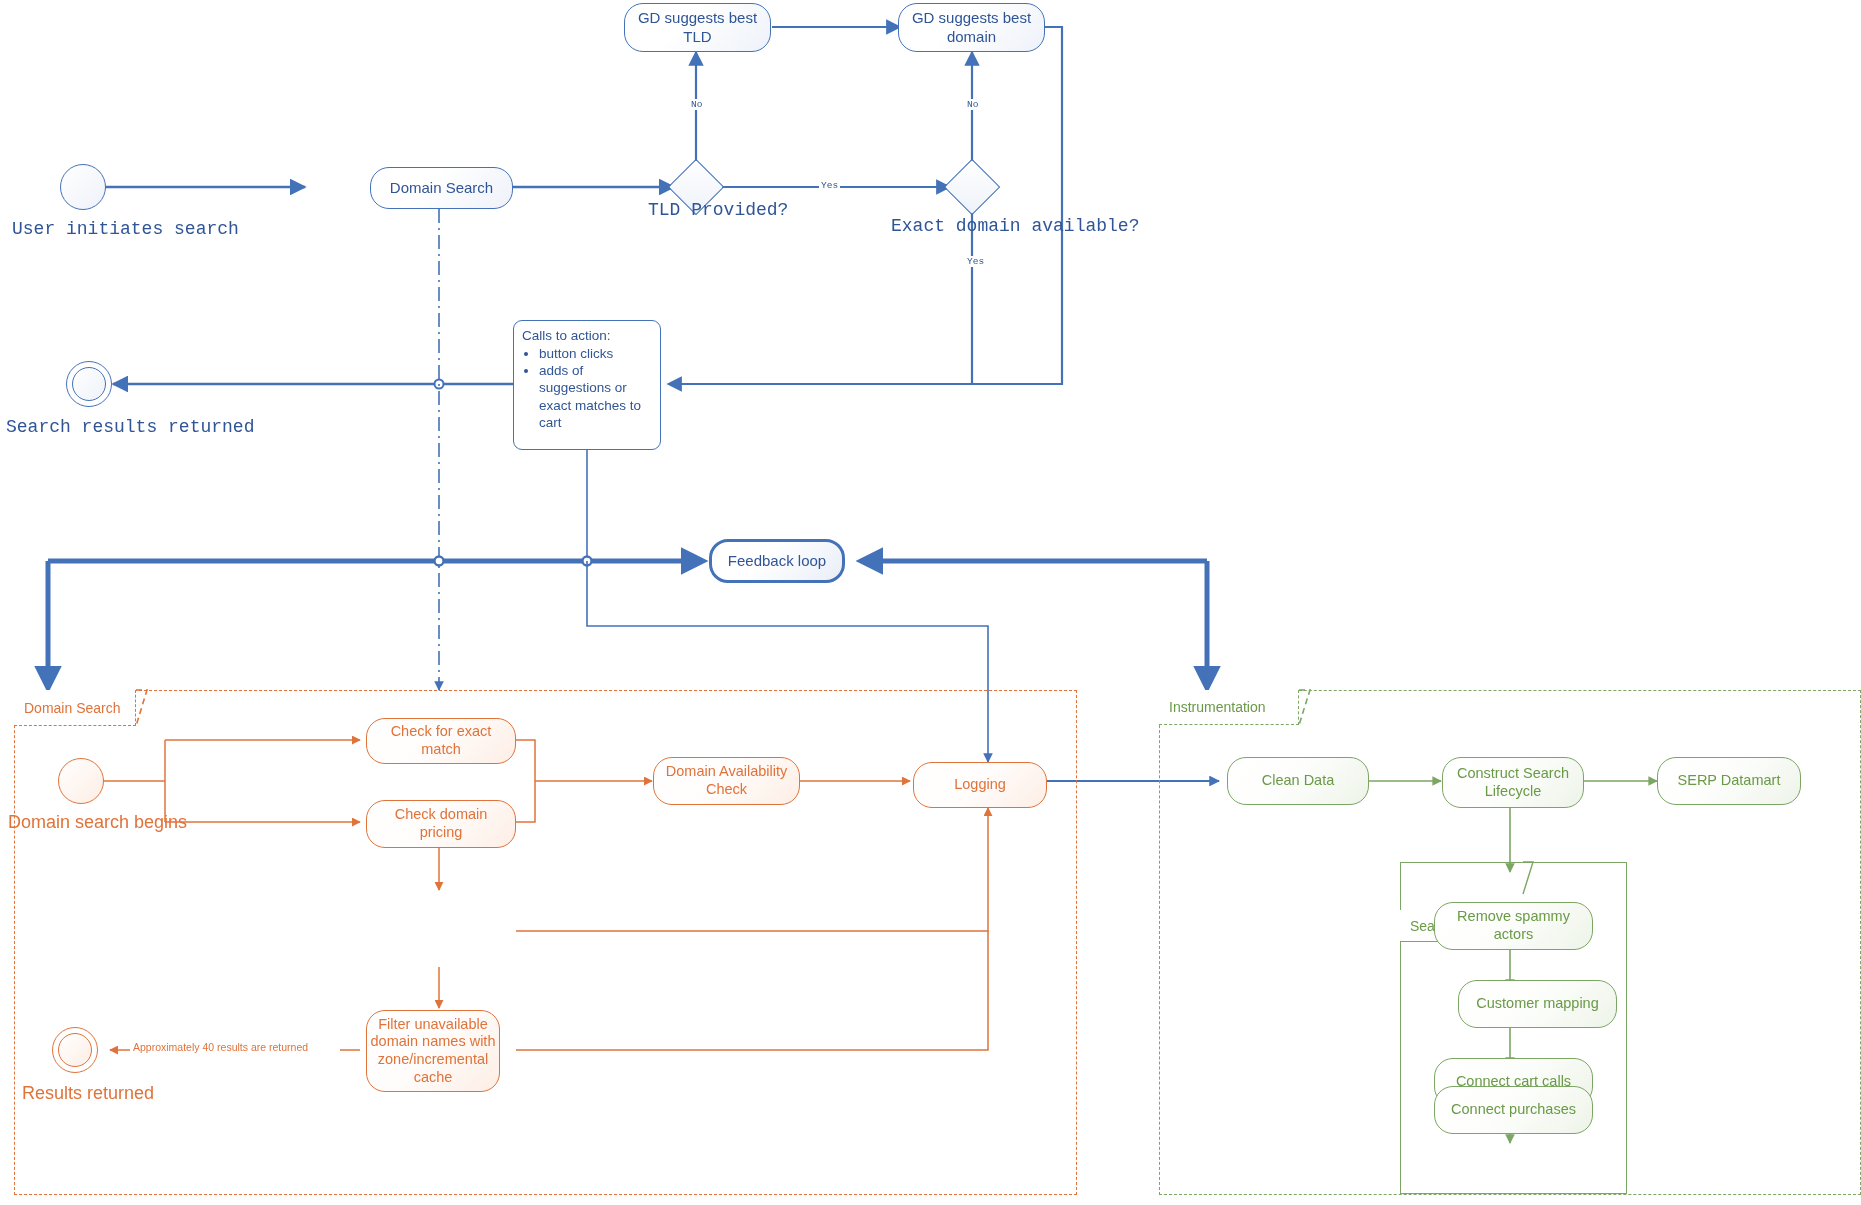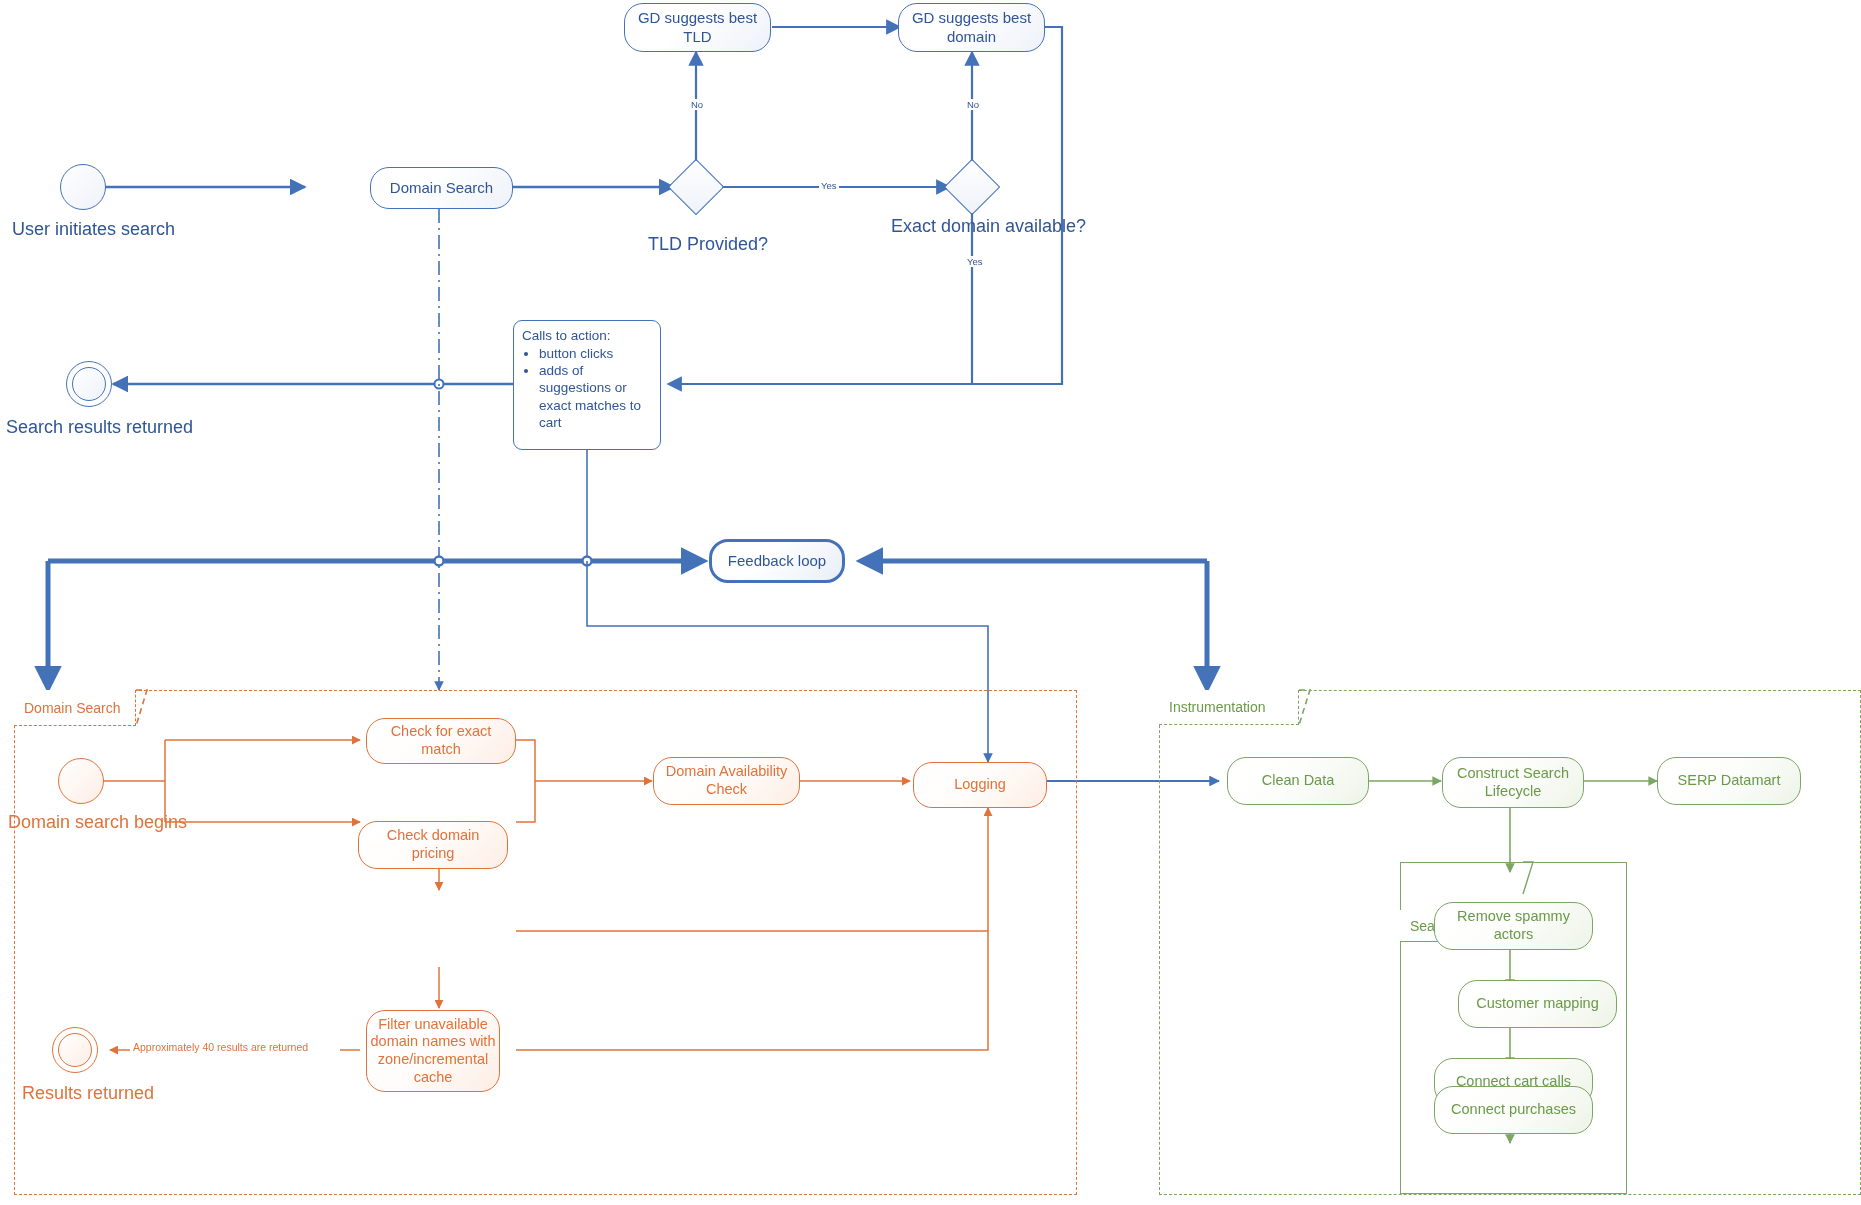--- a/index.html
+++ b/index.html
@@ -78,21 +78,21 @@
     padding-left: 17px;
   }
   .note li { margin: 0; }
   
   .lbl {
     position: absolute;
     font-size: 18px;
     white-space: nowrap;
     z-index: 6;
   }
-  .lbl-blue { color: #2f5597; }
+  .lbl-blue { color: #2f5597; font-family: Liberation Mono, monospace; }
   .lbl-orange { color: #e0733a; }
   .lbl-small { font-size: 10.5px; }
   .lbl-tiny  { font-size: 9.5px; }
   .lbl-edge {
     background: #ffffff;
     padding: 0 2px;
   }
   
   .circle {
     position: absolute;
@@ -294,21 +294,21 @@
   <svg class="tab-corner" style="left:1518px; top:860px; width:20px; height:38px;" viewBox="0 0 20 38">
     <path d="M 5 2 L 15 2 L 5 34" fill="none" stroke="#7ba663" stroke-width="1.4"></path>
   </svg>
 
   <div class="circle circle-blue-start" style="left:60px; top:164px; width:46px; height:46px;"></div>
   <div class="lbl lbl-blue" style="left:12px; top:219px;">User initiates search</div>
 
   <div class="node node-blue" style="left:370px; top:167px; width:143px; height:42px;">Domain Search</div>
 
   <div class="diamond" style="left:676px; top:167px;"></div>
-  <div class="lbl lbl-blue" style="left:648px; top:234px;">TLD Provided?</div>
+  <div class="lbl lbl-blue" style="left:648px; top:200px;">TLD Provided?</div>
 
   <div class="diamond" style="left:952px; top:167px;"></div>
   <div class="lbl lbl-blue" style="left:891px; top:216px;">Exact domain available?</div>
 
   <div class="node node-blue" style="left:624px; top:3px; width:147px; height:49px;">GD suggests best
 TLD</div>
   <div class="node node-blue" style="left:898px; top:3px; width:147px; height:49px;">GD suggests best
 domain</div>
 
   <div class="lbl lbl-blue lbl-tiny lbl-edge" style="left:689px; top:99px;">No</div>
@@ -328,21 +328,21 @@
     </ul>
   </div>
 
   <div class="node node-blue-strong" style="left:709px; top:539px; width:136px; height:44px;">Feedback loop</div>
 
   <div class="circle circle-orange-start" style="left:58px; top:758px; width:46px; height:46px;"></div>
   <div class="lbl lbl-orange" style="left:8px; top:812px;">Domain search begins</div>
 
   <div class="node node-orange" style="left:366px; top:718px; width:150px; height:46px;">Check for exact
 match</div>
-  <div class="node node-orange" style="left:358px; top:800px; width:150px; height:48px;margin-top:21px;">Check domain
+  <div class="node node-orange" style="left:366px; top:800px; width:150px; height:48px;">Check domain
 pricing</div>
   <div class="node node-orange" style="left:366px; top:1010px; width:134px; height:82px;">Filter unavailable
 domain names with
 zone/incremental
 cache</div>
   <div class="node node-orange" style="left:653px; top:757px; width:147px; height:48px;">Domain Availability
 Check</div>
   <div class="node node-orange" style="left:913px; top:762px; width:134px; height:46px;">Logging</div>
 
   <div class="circle circle-orange-end-outer" style="left:52px; top:1027px; width:46px; height:46px;"></div>

